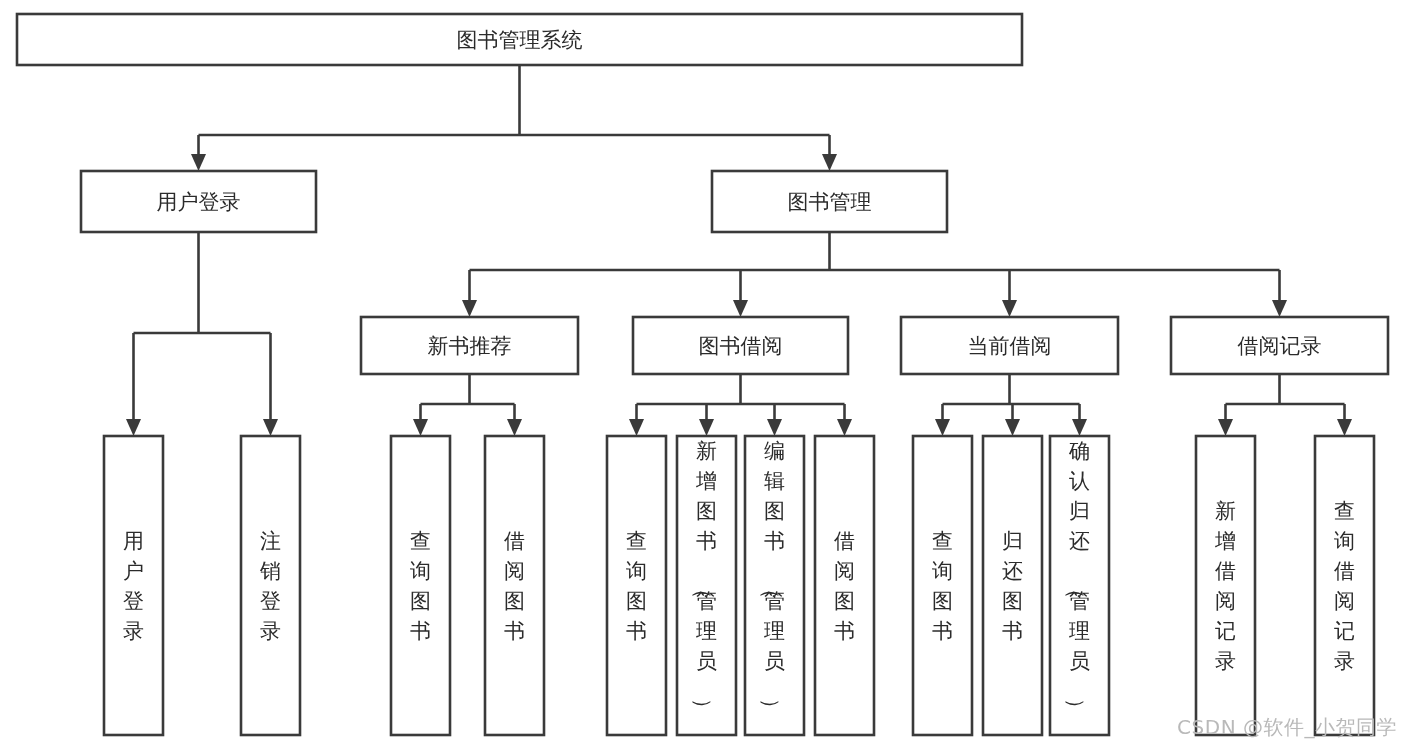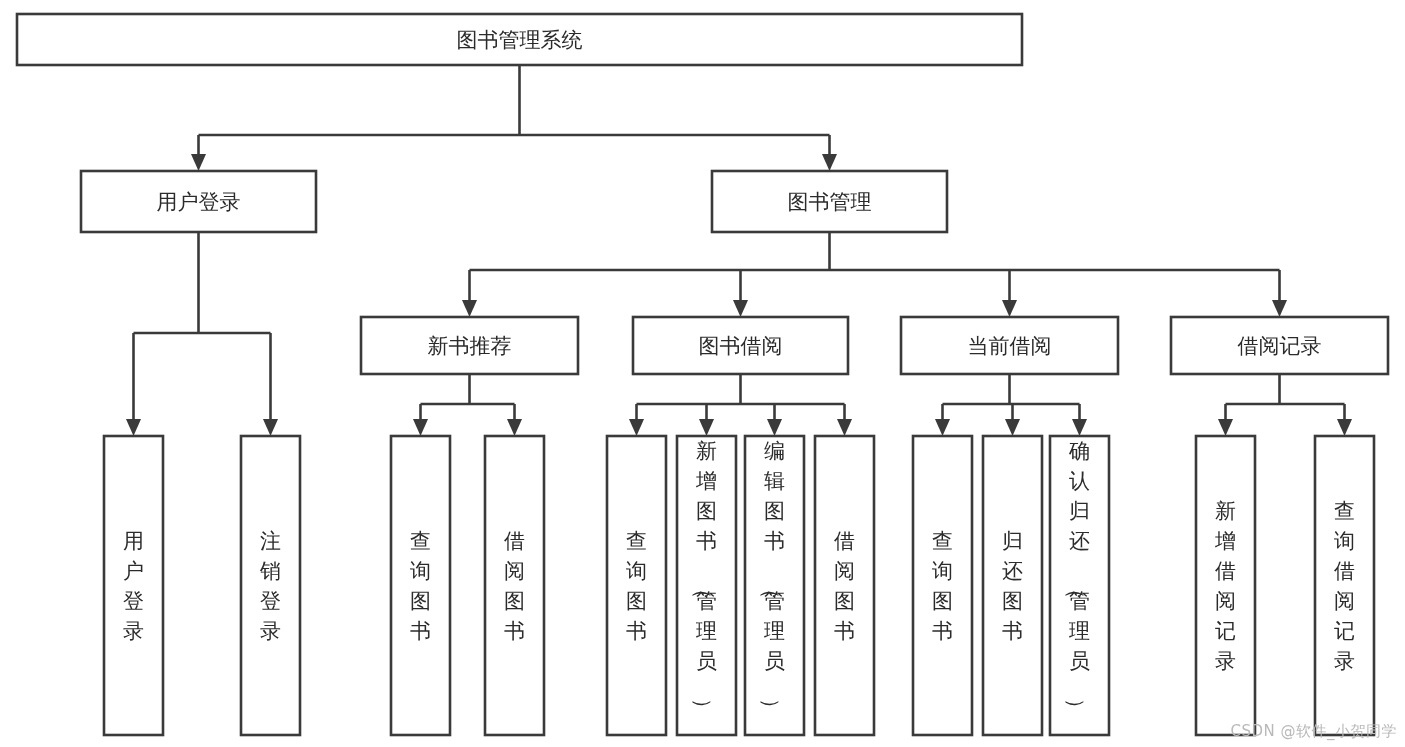--- a/index.html
+++ b/index.html
@@ -55,21 +55,21 @@
   }
   .arrow-head {
     fill: #3a3a3a;
     stroke: none;
   }
   .watermark-text {
     position: absolute;
     right: 8px;
     bottom: 6px;
     font-family: "DejaVu Sans", "Liberation Sans", sans-serif;
-    font-size: 15px;
+    font-size: 20px;
     color: #b9b9b9;
     letter-spacing: 0.5px;
     user-select: none;
     pointer-events: none;
     white-space: nowrap;
   }
 </style>
 </head>
 <body>
 

